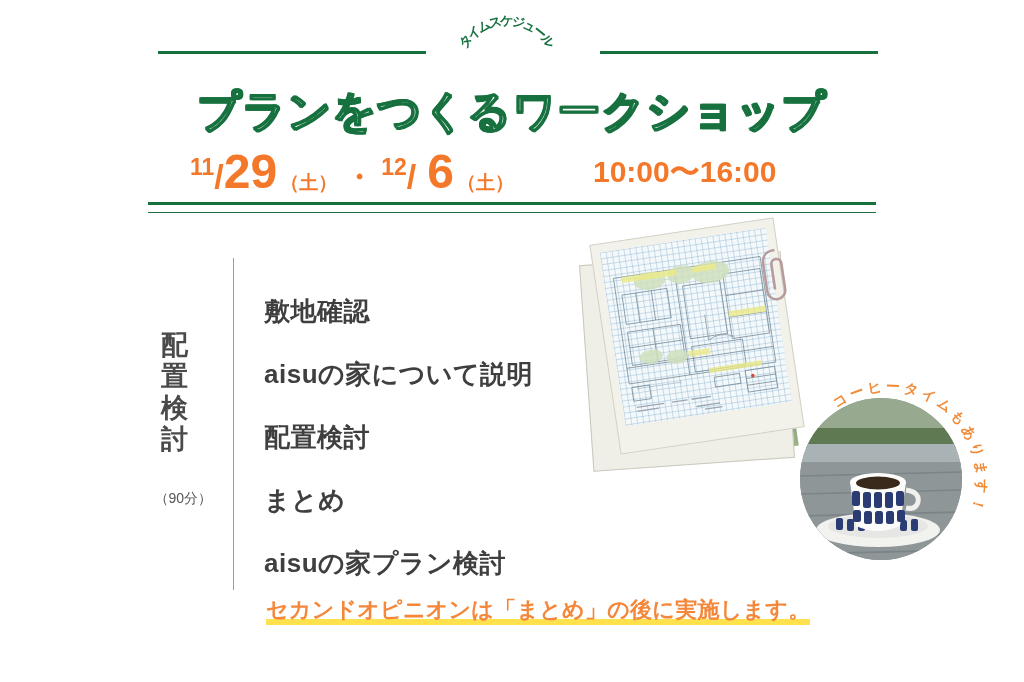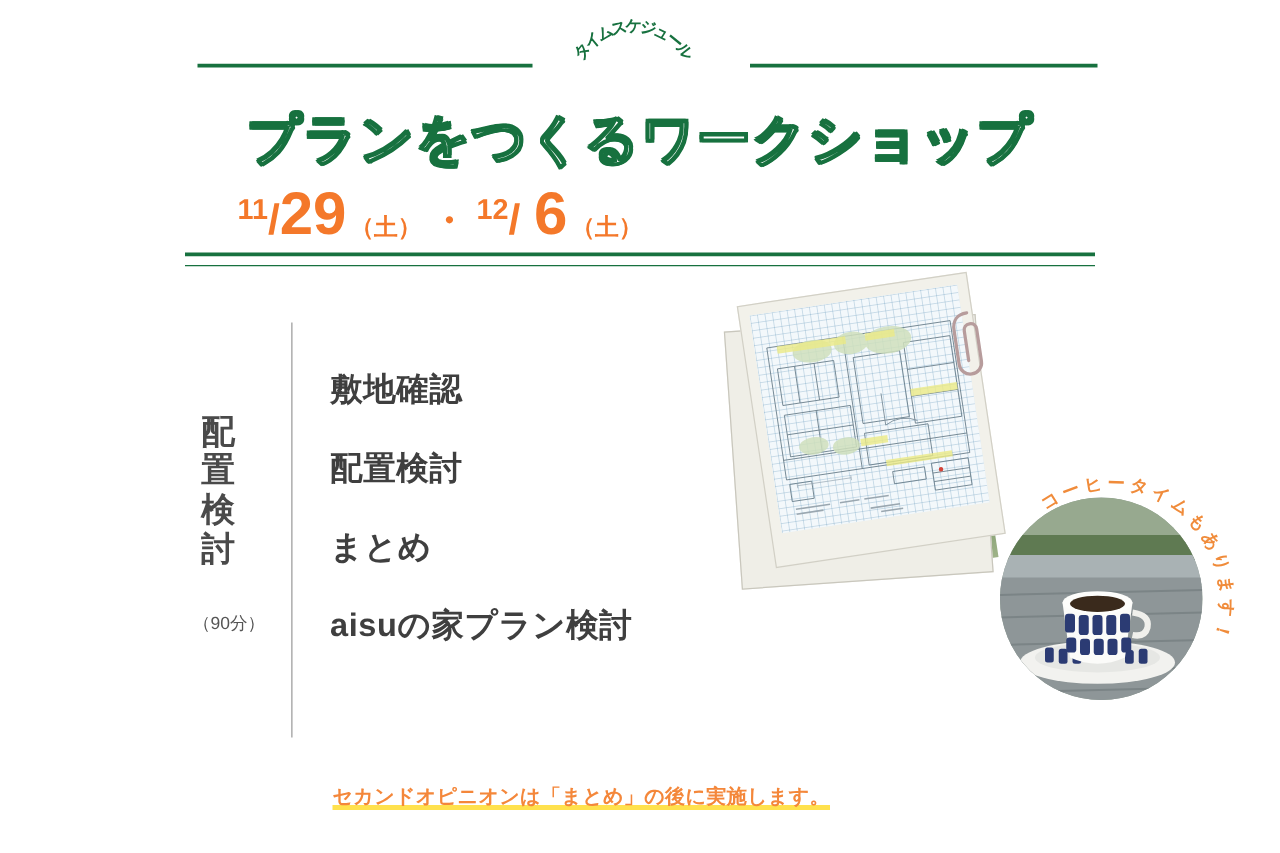--- a/index.html
+++ b/index.html
@@ -172,28 +172,27 @@
     margin-bottom: 28px;
     white-space: nowrap;
     position: relative;
     z-index: 3;
   }
   .agenda-item:last-child { margin-bottom: 0; }
 
   .footnote {
     position: absolute;
     left: 266px; top: 595px;
-    font-size: 16px;
+    font-size: 22px;
     font-weight: 700;
     color: #f4873a;
     letter-spacing: 0.3px;
     white-space: nowrap;
     background-image: linear-gradient(transparent 74%, #ffe14d 74%, #ffe14d 93%, transparent 93%);
     padding-bottom: 2px;
-    margin-top: 32px;
   }
 
   
   .photo-back {
     position: absolute;
     left: 586px; top: 258px;
     width: 200px; height: 205px;
     background: #efeee7;
     border: 1px solid #c9c7bd;
     transform: rotate(-4deg);
@@ -305,29 +304,31 @@
     <span class="dot-sep">・</span>
     <span class="date-block">
       <span class="sup-month">12</span>
       <span class="slash">/</span>
       <span class="gap-small"></span>
       <span class="day-num">6</span>
       <span class="dow">（土）</span>
     </span>
   </div>
 
+  <div class="time-range">10:00〜16:00</div>
 
   <div class="double-rule"></div>
 
   <div class="flow-label">配置検討</div>
   <div class="flow-duration">（90分）</div>
   <div class="v-divider"></div>
 
   <div class="agenda">
     <div class="agenda-item">敷地確認</div>
+    <div class="agenda-item">aisuの家について説明</div>
     <div class="agenda-item">配置検討</div>
     <div class="agenda-item">まとめ</div>
     <div class="agenda-item">aisuの家プラン検討</div>
   </div>
 
   <div class="footnote">セカンドオピニオンは「まとめ」の後に実施します。</div>
 
   <div class="photo-sliver"></div>
   <div class="photo-back"></div>
 

